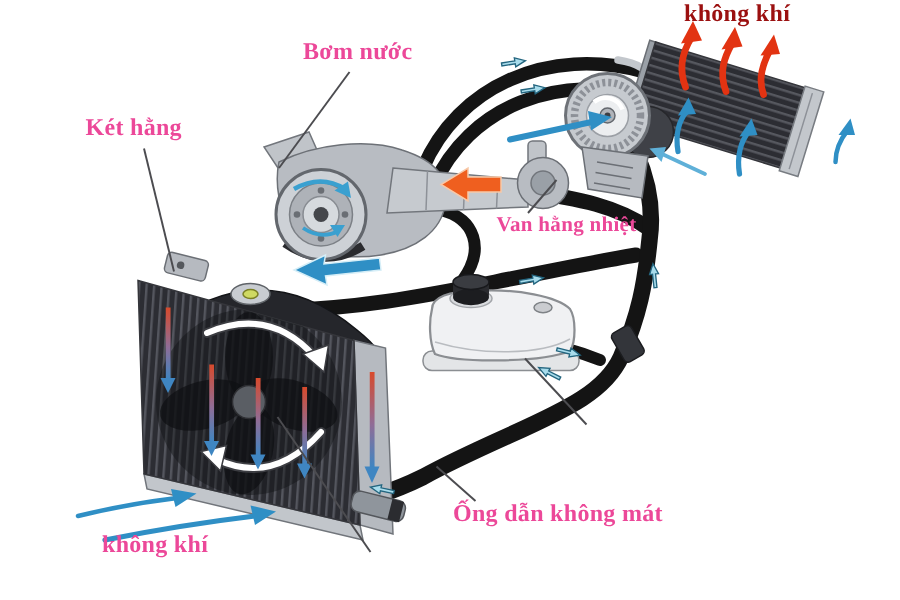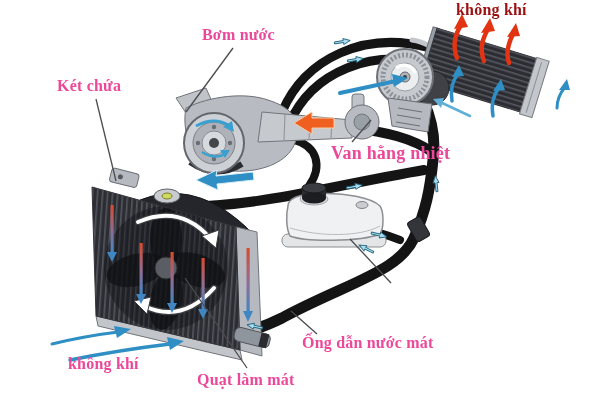--- a/index.html
+++ b/index.html
@@ -223,19 +223,18 @@
     <line x1="96" y1="99" x2="116" y2="181"></line>
     <line x1="352" y1="142" x2="371" y2="120"></line>
     <line x1="350" y1="239" x2="391" y2="283"></line>
     <line x1="291" y1="311" x2="317" y2="334"></line>
     <line x1="185" y1="278" x2="247" y2="368"></line>
   </g>
 </svg>
 
 <div class="lbl lbl-red" style="left:456px;top:2px">không khí</div>
 <div class="lbl" style="left:202px;top:27px">Bơm nước</div>
-<div class="lbl" style="left:57px;top:78px">Két chứa</div>
-<div class="lbl" style="left:331px;top:144px;font-size:18px">Van hằng nhiệt</div>
-<div class="lbl" style="left:302px;top:335px">Ống dẫn nước mát</div>
+<div class="lbl" style="left:57px;top:78px">Két hằng</div>
+<div class="lbl" style="left:331px;top:144px;font-size:14px">Van hằng nhiệt</div>
+<div class="lbl" style="left:302px;top:335px">Ống dẫn không mát</div>
 <div class="lbl" style="left:68px;top:356px">không khí</div>
-<div class="lbl" style="left:197px;top:372px">Quạt làm mát</div>
 
 </div>
 
 </body></html>

